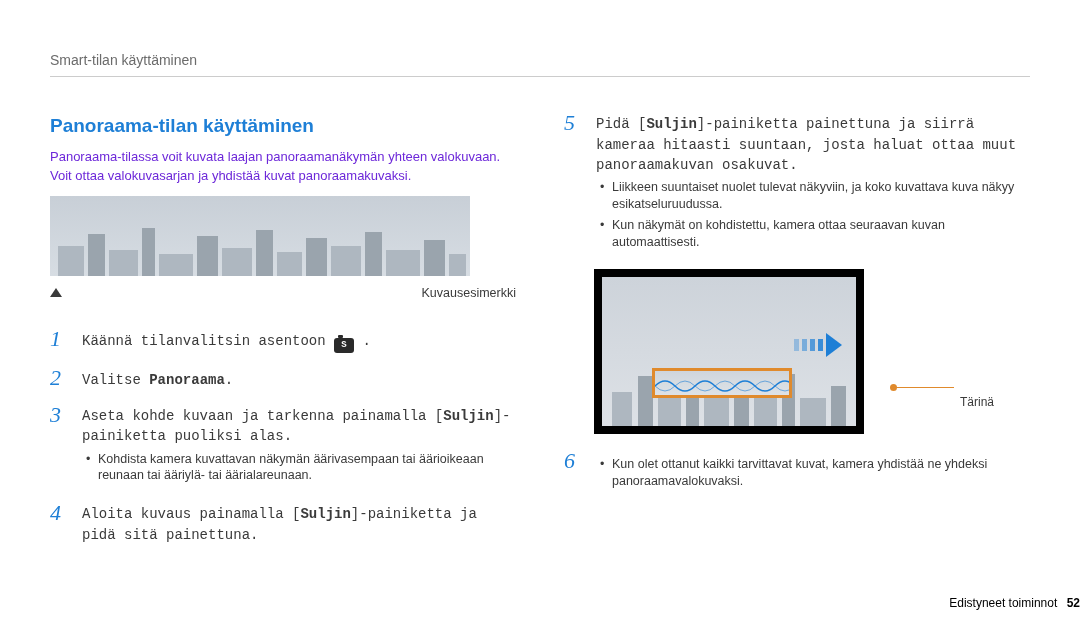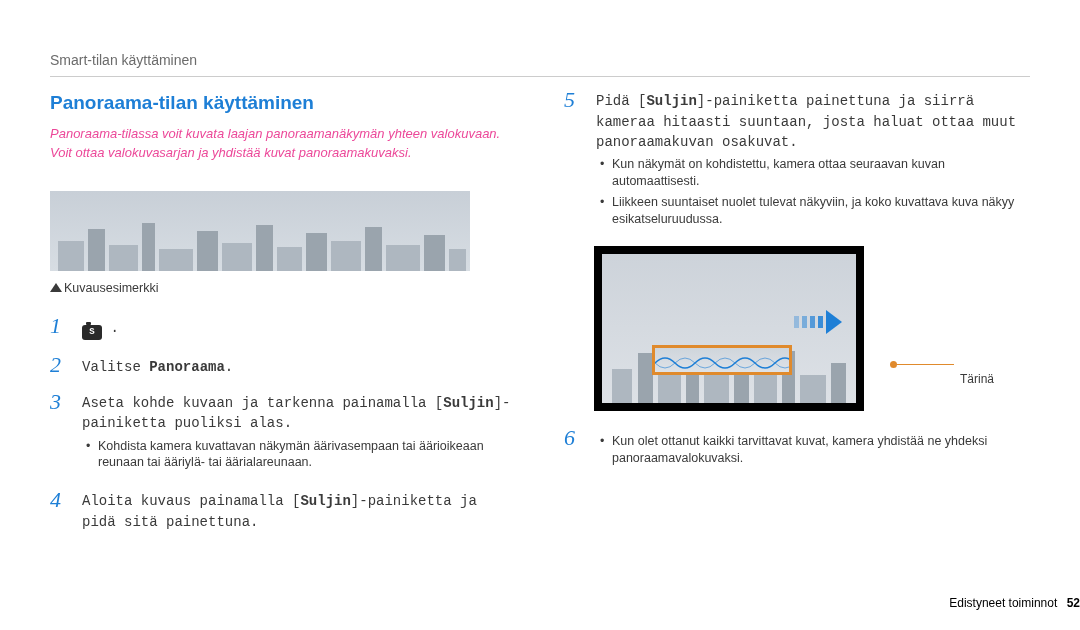--- a/index.html
+++ b/index.html
@@ -12,41 +12,40 @@
     color: #3a3a3a;
     font-size: 13.5px;
     line-height: 1.45;
     position: relative;
   }
   .breadcrumb {
     color: #6b6b6b;
     font-size: 14px;
     border-bottom: 1px solid #ccc;
     padding-bottom: 6px;
-    margin-bottom: 12px;
+    margin-bottom: 35px;
   }
   .columns {
     display: flex;
     gap: 48px;
   }
   .col {
     flex: 1;
     min-width: 0;
   }
   h2.section-title {
     color: #1e7fd6;
     font-size: 19px;
     font-weight: 700;
     margin-bottom: 8px;
   }
   .intro {
     font-size: 13px;
-    color: #ec4899;
-    margin-bottom: 28px;
-    font-style: italic;
+    color: #6d28d9;
+    margin-bottom: 10px;
   }
   .example-img {
     width: 420px;
     height: 80px;
     background: linear-gradient(#c8cfd7, #d7dde3);
     position: relative;
     overflow: hidden;
     margin-bottom: 8px;
   }
   .skyline {
@@ -60,21 +59,22 @@
     bottom: 0;
     background: #a9b2bb;
   }
   .sk-block { position: absolute; bottom: 0; background: #aeb7c0; }
   .sk-block.l { background: #9aa4ad; }
   .caption-row {
     display: flex;
     align-items: center;
     gap: 2px;
     font-size: 12.5px;
-    margin-bottom: 18px;
+    margin-bottom: 26px;
+    justify-content: space-between;
   }
   .triangle-up {
     width: 0; height: 0;
     border-left: 6px solid transparent;
     border-right: 6px solid transparent;
     border-bottom: 9px solid #3a3a3a;
   }
   ol.steps {
     list-style: none;
     counter-reset: step;
@@ -248,20 +248,21 @@
     <div class="caption-row">
       <span class="triangle-up"></span>
       <span>Kuvausesimerkki</span>
     </div>
 
     <ol class="steps">
       <li>
         <span class="num">1</span>
         <div class="body">
           <span class="main-line">
+            <span>Käännä tilanvalitsin asentoon </span>
             <span class="mode-icon">
                 <span>S</span>
               </span>
             <span> .</span>
           </span>
         </div>
       </li>
       <li>
         <span class="num">2</span>
         <div class="body">
@@ -294,22 +295,22 @@
 
   <div class="col">
     <ol class="steps">
       <li>
         <span class="num">5</span>
         <div class="body">
           <div class="main-line">
             <span>Pidä [</span><b>Suljin</b><span>]-painiketta painettuna ja siirrä kameraa hitaasti suuntaan, josta haluat ottaa muut panoraamakuvan osakuvat.</span>
           </div>
           <ul class="sub-bullets">
+            <li>Liikkeen suuntaiset nuolet tulevat näkyviin, ja koko kuvattava kuva näkyy esikatseluruudussa.</li>
             <li>Kun näkymät on kohdistettu, kamera ottaa seuraavan kuvan automaattisesti.</li>
-            <li>Liikkeen suuntaiset nuolet tulevat näkyviin, ja koko kuvattava kuva näkyy esikatseluruudussa.</li>
           </ul>
         </div>
       </li>
     </ol>
 
     <div class="preview-wrap">
       <div class="preview-frame">
         <div class="preview-inner">
           <div class="skyline" style="height:70px">
             <div class="sk-block" style="left:4%;width:8%;height:34px"></div>

